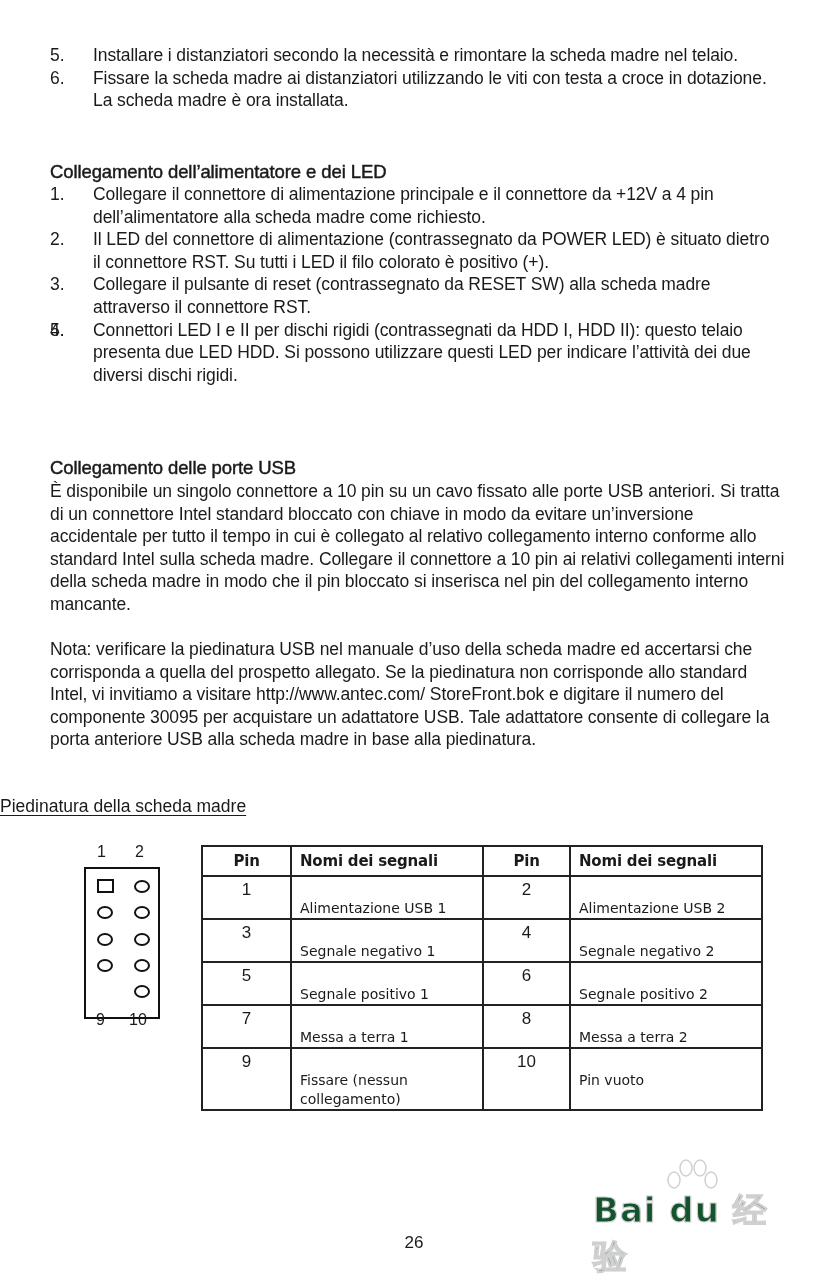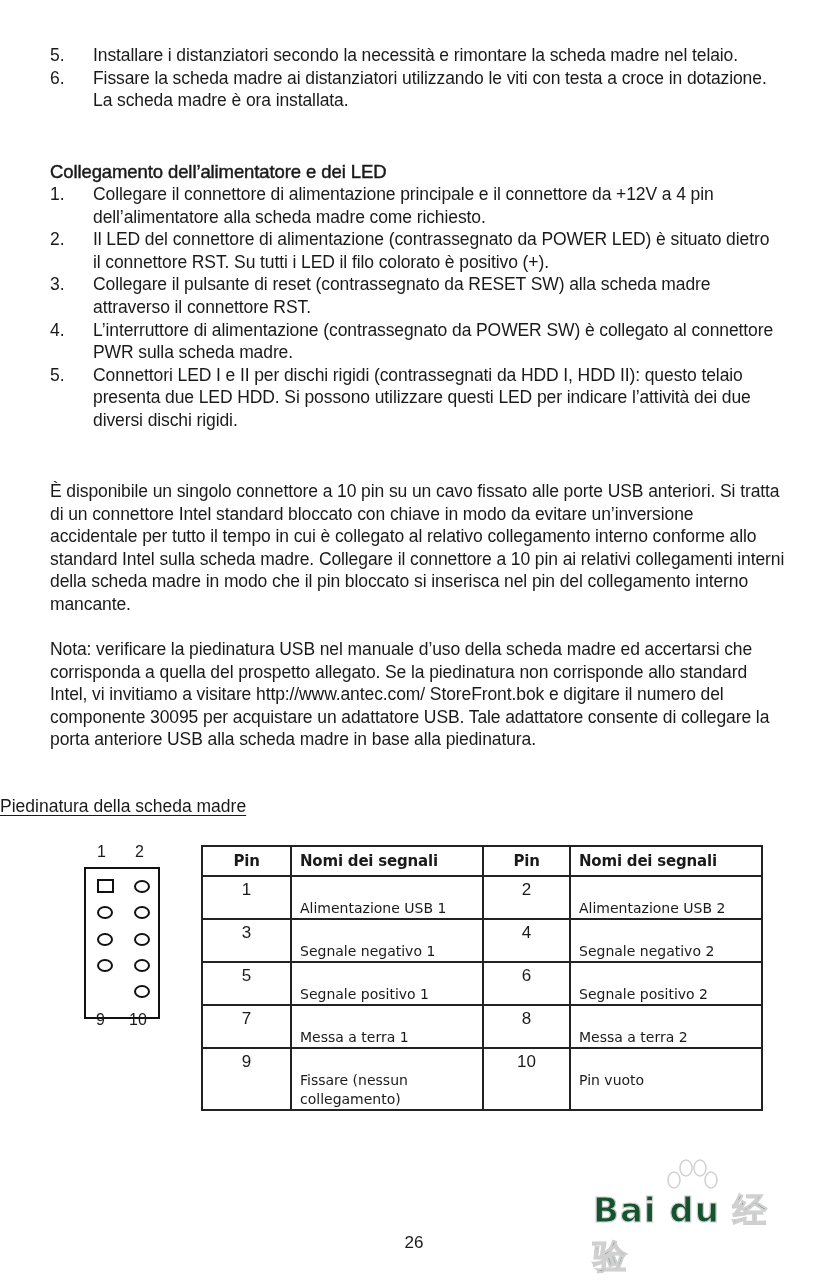--- a/index.html
+++ b/index.html
@@ -58,24 +58,25 @@
   <ol class="list text" style="top:44px;">
     <li><span class="num">5.</span><span>Installare i distanziatori secondo la necessità e rimontare la scheda madre nel telaio.</span></li>
     <li><span class="num">6.</span><span>Fissare la scheda madre ai distanziatori utilizzando le viti con testa a croce in dotazione. La scheda madre è ora installata.</span></li>
   </ol>
 
   <h2 class="heading" style="top:161px;">Collegamento dell’alimentatore e dei LED</h2>
   <ol class="list text" style="top:183px;">
     <li><span class="num">1.</span><span>Collegare il connettore di alimentazione principale e il connettore da +12V a 4 pin dell’alimentatore alla scheda madre come richiesto.</span></li>
     <li><span class="num">2.</span><span>Il LED del connettore di alimentazione (contrassegnato da POWER LED) è situato dietro il connettore RST. Su tutti i LED il filo colorato è positivo (+).</span></li>
     <li><span class="num">3.</span><span>Collegare il pulsante di reset (contrassegnato da RESET SW) alla scheda madre attraverso il connettore RST.</span></li>
-    <li><span class="num">4.</span><span>L’interruttore di alimentazione (contrassegnato da POWER SW) è collegato al connettore PWR sulla scheda madre.</span></li>
+    <li><span class="num">4.</span></li>
     <li><span class="num">5.</span><span>Connettori LED I e II per dischi rigidi (contrassegnati da HDD I, HDD II): questo telaio presenta due LED HDD.  Si possono utilizzare questi LED per indicare l’attività dei due diversi dischi rigidi.</span></li>
   </ol>
 
+  <h2 class="heading" style="top:457px;">Collegamento delle porte USB</h2>
   <p class="para text" style="top:480px;">È disponibile un singolo connettore a 10 pin su un cavo fissato alle porte USB anteriori. Si tratta di un connettore Intel standard bloccato con chiave in modo da evitare un’inversione accidentale per tutto il tempo in cui è collegato al relativo collegamento interno conforme allo standard Intel sulla scheda madre. Collegare il connettore a 10 pin ai relativi collegamenti interni della scheda madre in modo che il pin bloccato si inserisca nel pin del collegamento interno mancante.</p>
   <p class="para text" style="top:638px;"><b>Nota</b><span>: verificare la piedinatura USB nel manuale d’uso della scheda madre ed accertarsi che corrisponda a quella del prospetto allegato. Se la piedinatura non corrisponde allo standard Intel, vi invitiamo a visitare  http://www.antec.com/ StoreFront.bok e digitare il numero del componente 30095 per acquistare un adattatore USB. Tale adattatore consente di collegare la porta anteriore USB alla scheda madre in base alla piedinatura.</span></p>
 
   <div class="caption">Piedinatura della scheda madre</div>
 
   <div class="diagram">
     <span class="dlabel" style="left:15px; top:0px;">1</span>
     <span class="dlabel" style="left:53px; top:0px;">2</span>
     <div class="dbox">
       <span class="pin square" style="left:11px; top:10px;"></span>

